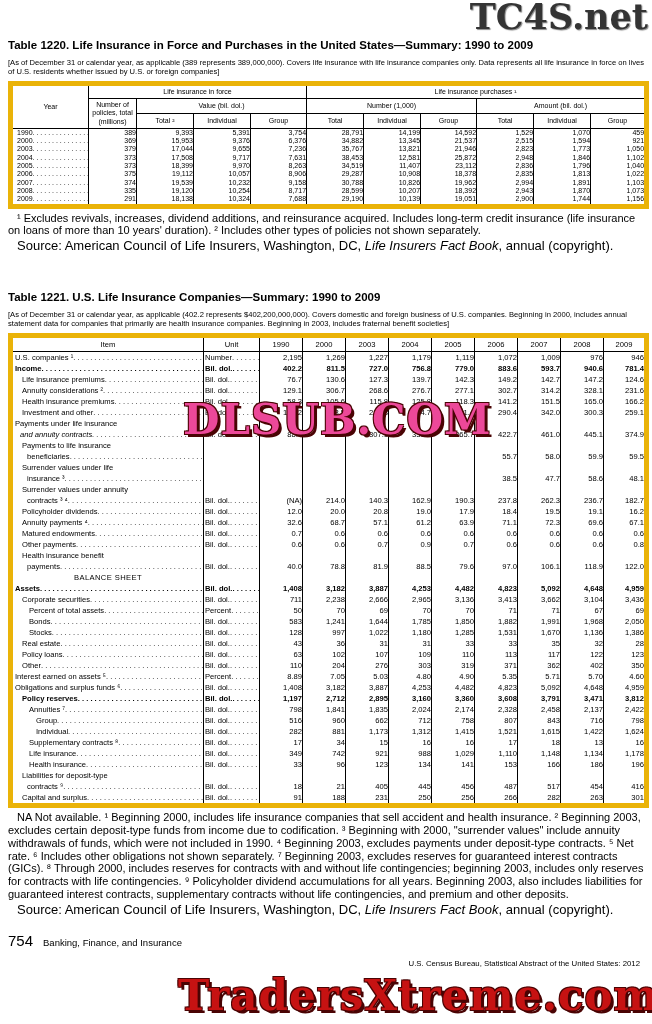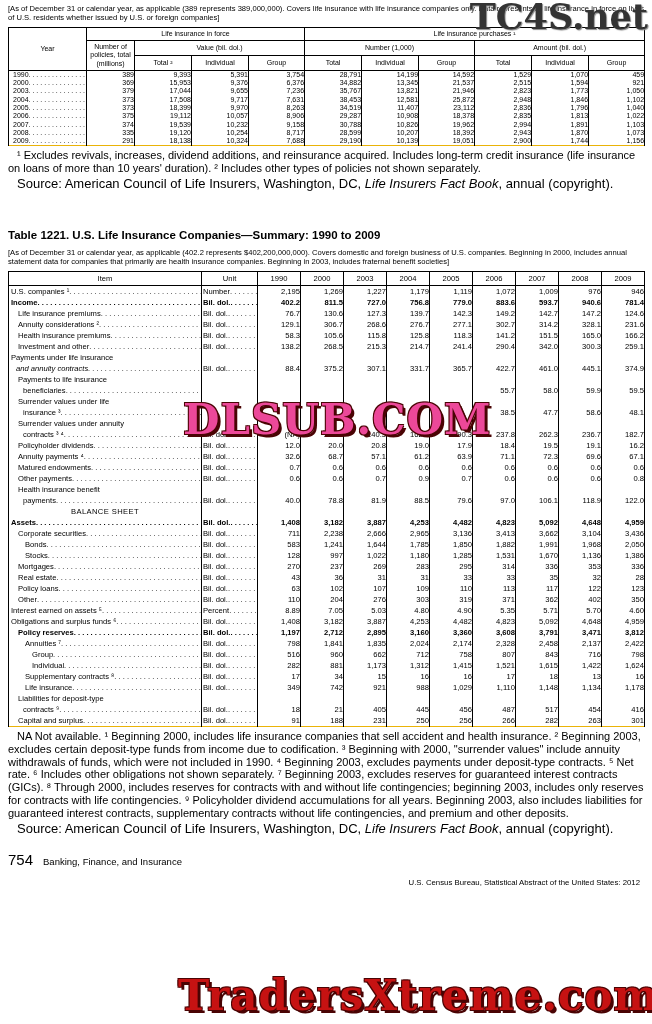--- a/index.html
+++ b/index.html
@@ -9,21 +9,21 @@
 
   
   .tbl-title{font-size:11.5px;font-weight:700;line-height:1.22;margin:34px 0 6px;}
   .tbl-title.second{margin-top:36px;}
   .note{font-size:7.6px;line-height:1.24;margin:0 0 4px;}
   .footnote{font-size:11px;line-height:1.18;margin:3px 0 0;text-indent:9px;}
   .source{font-size:13px;line-height:1.18;margin:1px 0 0;text-indent:9px;}
   .source i{font-style:italic;}
 
   
-  table{border-collapse:collapse;width:100%;table-layout:fixed;border:1px solid #eab308;}
+  table{border-collapse:collapse;width:100%;table-layout:fixed;border:5px solid #eab308;}
   th{font-weight:400;}
   .lblflex{display:flex;overflow:hidden;}
   .lblflex>span:first-child{white-space:nowrap;}
   .leader{flex:1;overflow:hidden;white-space:nowrap;}
   .leader::before{content:". . . . . . . . . . . . . . . . . . . . . . . . . . . . . . . . . . . . . . . . . . . . .";}
   .bold{font-weight:700;}
   td.num{text-align:right;padding:0 4px 0 0;white-space:nowrap;}
 
   
   .t1220{font-size:7px;}
@@ -49,20 +49,21 @@
   .wm-mid{top:488px;left:183px;font-size:42px;letter-spacing:1px;color:#ec4899;
           text-shadow:1px 1px 0 #4a0404,-1px -1px 0 #4a0404,1px -1px 0 #4a0404,-1px 1px 0 #4a0404,3px 3px 0 #4a0404;}
   .wm-bottom{bottom:4px;left:178px;font-size:42px;letter-spacing:1px;color:#c61212;
           text-shadow:1px 1px 0 #4a0404,-1px -1px 0 #4a0404,1px -1px 0 #4a0404,-1px 1px 0 #4a0404,3px 3px 0 #4a0404;}
 </style>
 </head>
 <body>
 
 <div class="page">
 
+  <h1 class="tbl-title">Table 1220. Life Insurance in Force and Purchases in the United States—Summary: 1990 to 2009</h1>
   <p class="note">[As of December 31 or calendar year, as applicable (389 represents 389,000,000). Covers life insurance with life insurance companies only. Data represents all life insurance in force on lives of U.S. residents whether issued by U.S. or foreign companies]</p>
 
   <table class="t1220" id="t1220">
     <colgroup>
       <col style="width:78px">
         <col style="width:48px">
       <col style="width:57px">
         <col style="width:57px">
         <col style="width:56px">
       <col style="width:57px">
@@ -701,20 +702,43 @@
           <td class="num">2,965</td>
           <td class="num">3,136</td>
           <td class="num">3,413</td>
           <td class="num">3,662</td>
           <td class="num">3,104</td>
           <td class="num">3,436</td>
         </tr>
         <tr>
           <td class="item-cell">
             <div class="lblflex" style="padding-left: 16px;">
+              <span>Percent of total assets</span>
+              <span class="leader"></span>
+            </div>
+          </td>
+          <td class="unit-cell">
+            <div class="lblflex" style="padding-left: 1px;">
+              <span>Percent</span>
+              <span class="leader"></span>
+            </div>
+          </td>
+          <td class="num">50</td>
+          <td class="num">70</td>
+          <td class="num">69</td>
+          <td class="num">70</td>
+          <td class="num">70</td>
+          <td class="num">71</td>
+          <td class="num">71</td>
+          <td class="num">67</td>
+          <td class="num">69</td>
+        </tr>
+        <tr>
+          <td class="item-cell">
+            <div class="lblflex" style="padding-left: 16px;">
               <span>Bonds</span>
               <span class="leader"></span>
             </div>
           </td>
           <td class="unit-cell">
             <div class="lblflex" style="padding-left: 1px;">
               <span>Bil. dol.</span>
               <span class="leader"></span>
             </div>
           </td>
@@ -747,43 +771,20 @@
           <td class="num">1,180</td>
           <td class="num">1,285</td>
           <td class="num">1,531</td>
           <td class="num">1,670</td>
           <td class="num">1,136</td>
           <td class="num">1,386</td>
         </tr>
         <tr>
           <td class="item-cell">
             <div class="lblflex" style="padding-left: 9px;">
-              <span>Mortgages</span>
-              <span class="leader"></span>
-            </div>
-          </td>
-          <td class="unit-cell">
-            <div class="lblflex" style="padding-left: 1px;">
-              <span>Bil. dol.</span>
-              <span class="leader"></span>
-            </div>
-          </td>
-          <td class="num">270</td>
-          <td class="num">237</td>
-          <td class="num">269</td>
-          <td class="num">283</td>
-          <td class="num">295</td>
-          <td class="num">314</td>
-          <td class="num">336</td>
-          <td class="num">353</td>
-          <td class="num">336</td>
-        </tr>
-        <tr>
-          <td class="item-cell">
-            <div class="lblflex" style="padding-left: 9px;">
               <span>Real estate</span>
               <span class="leader"></span>
             </div>
           </td>
           <td class="unit-cell">
             <div class="lblflex" style="padding-left: 1px;">
               <span>Bil. dol.</span>
               <span class="leader"></span>
             </div>
           </td>
@@ -1022,20 +1023,43 @@
           <td class="num">921</td>
           <td class="num">988</td>
           <td class="num">1,029</td>
           <td class="num">1,110</td>
           <td class="num">1,148</td>
           <td class="num">1,134</td>
           <td class="num">1,178</td>
         </tr>
         <tr>
           <td class="item-cell">
+            <div class="lblflex" style="padding-left: 16px;">
+              <span>Health insurance</span>
+              <span class="leader"></span>
+            </div>
+          </td>
+          <td class="unit-cell">
+            <div class="lblflex" style="padding-left: 1px;">
+              <span>Bil. dol.</span>
+              <span class="leader"></span>
+            </div>
+          </td>
+          <td class="num">33</td>
+          <td class="num">96</td>
+          <td class="num">123</td>
+          <td class="num">134</td>
+          <td class="num">141</td>
+          <td class="num">153</td>
+          <td class="num">166</td>
+          <td class="num">186</td>
+          <td class="num">196</td>
+        </tr>
+        <tr>
+          <td class="item-cell">
             <div style="padding-left: 9px;">Liabilities for deposit-type</div>
             <div class="lblflex" style="padding-left: 14px;">
               <span>contracts ⁹</span>
               <span class="leader"></span>
             </div>
           </td>
           <td class="unit-cell">
             <div class="lblflex" style="padding-left: 1px;">
               <span>Bil. dol.</span>
               <span class="leader"></span>

